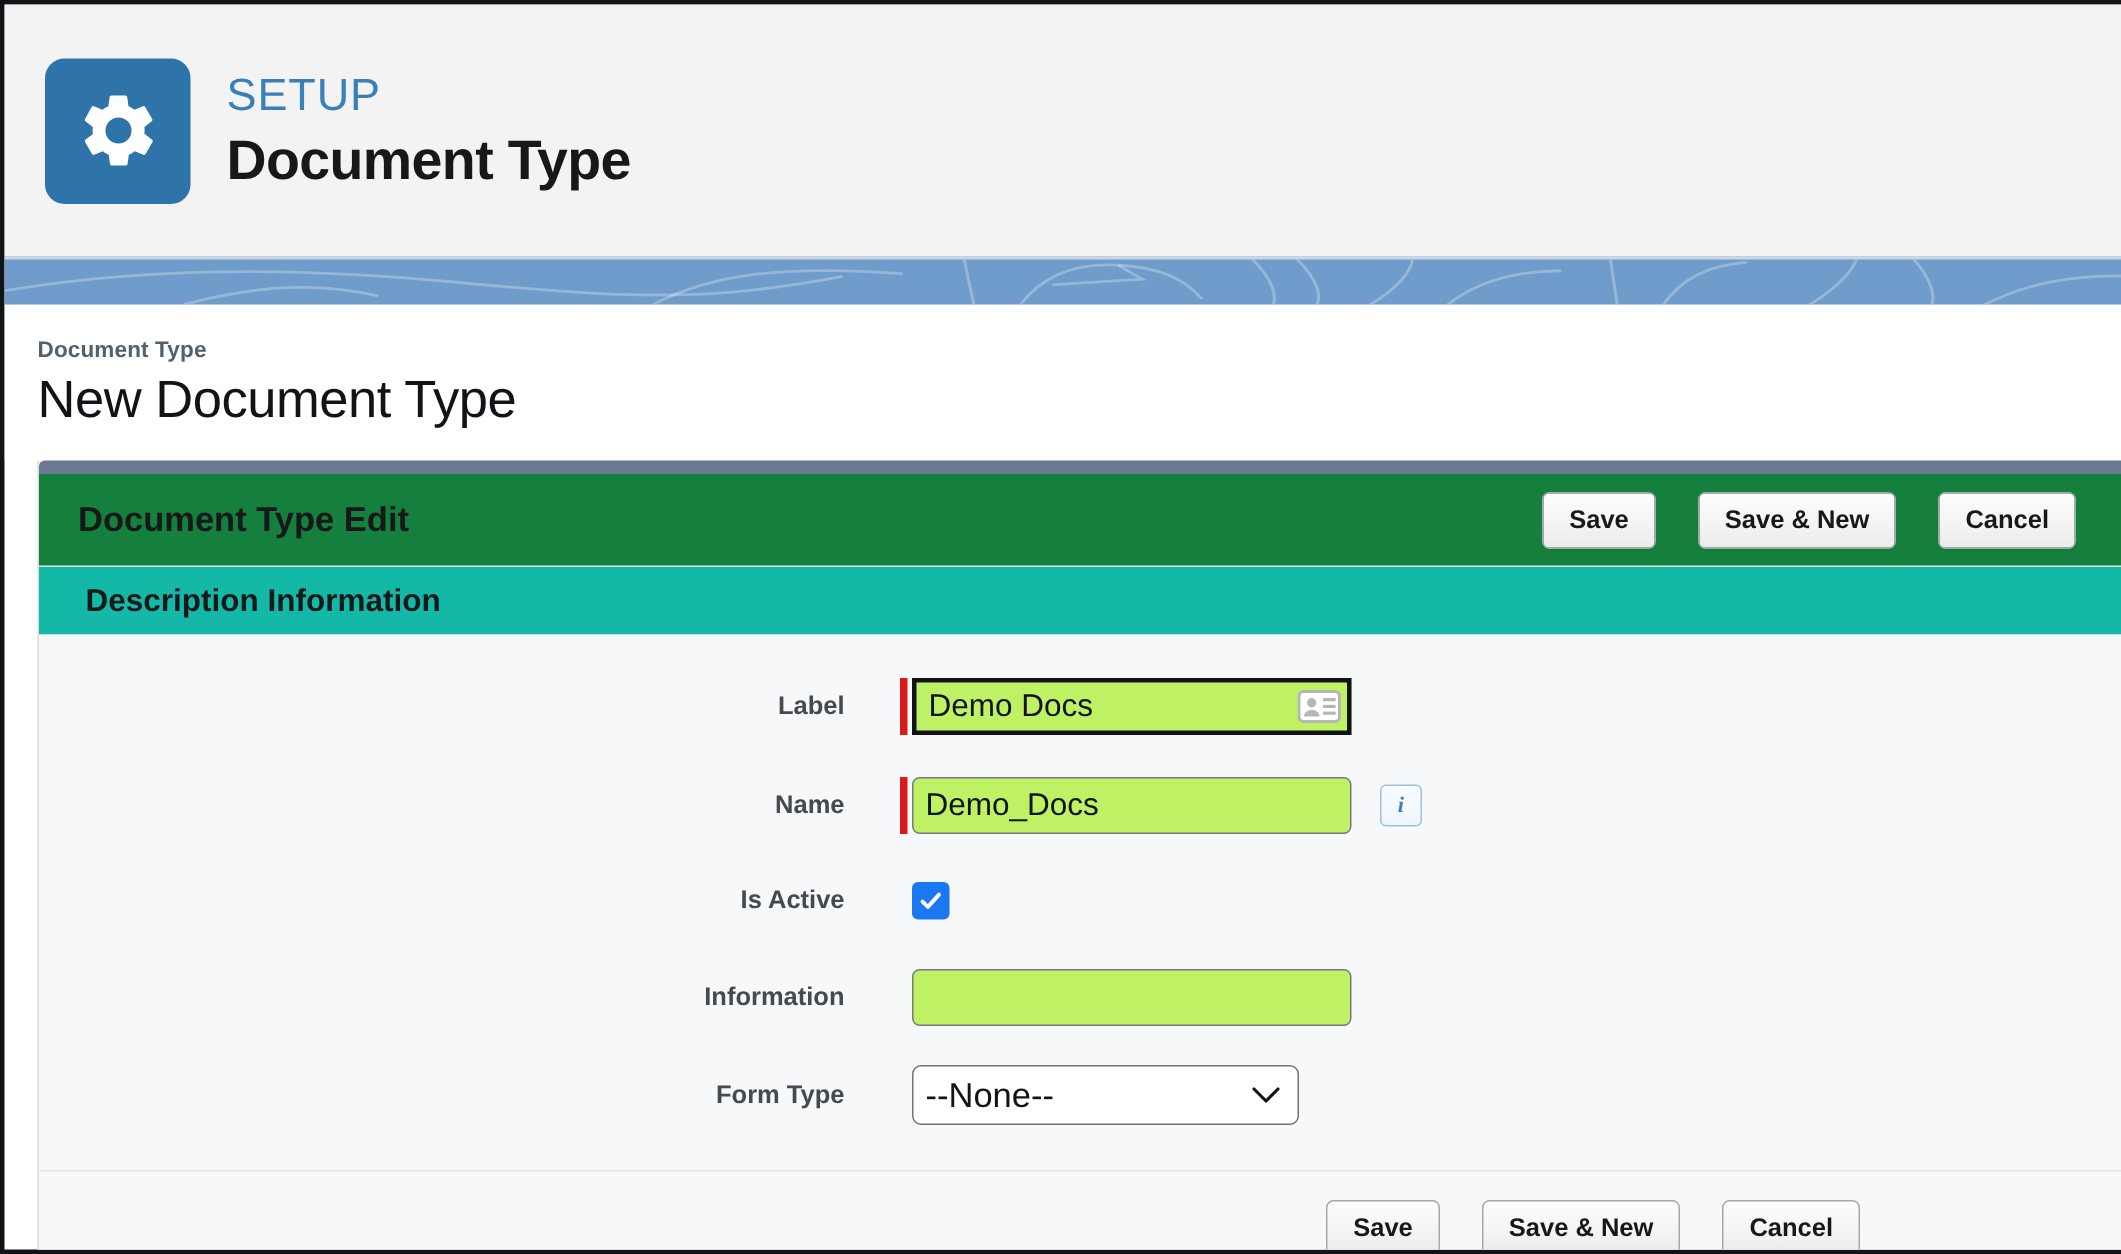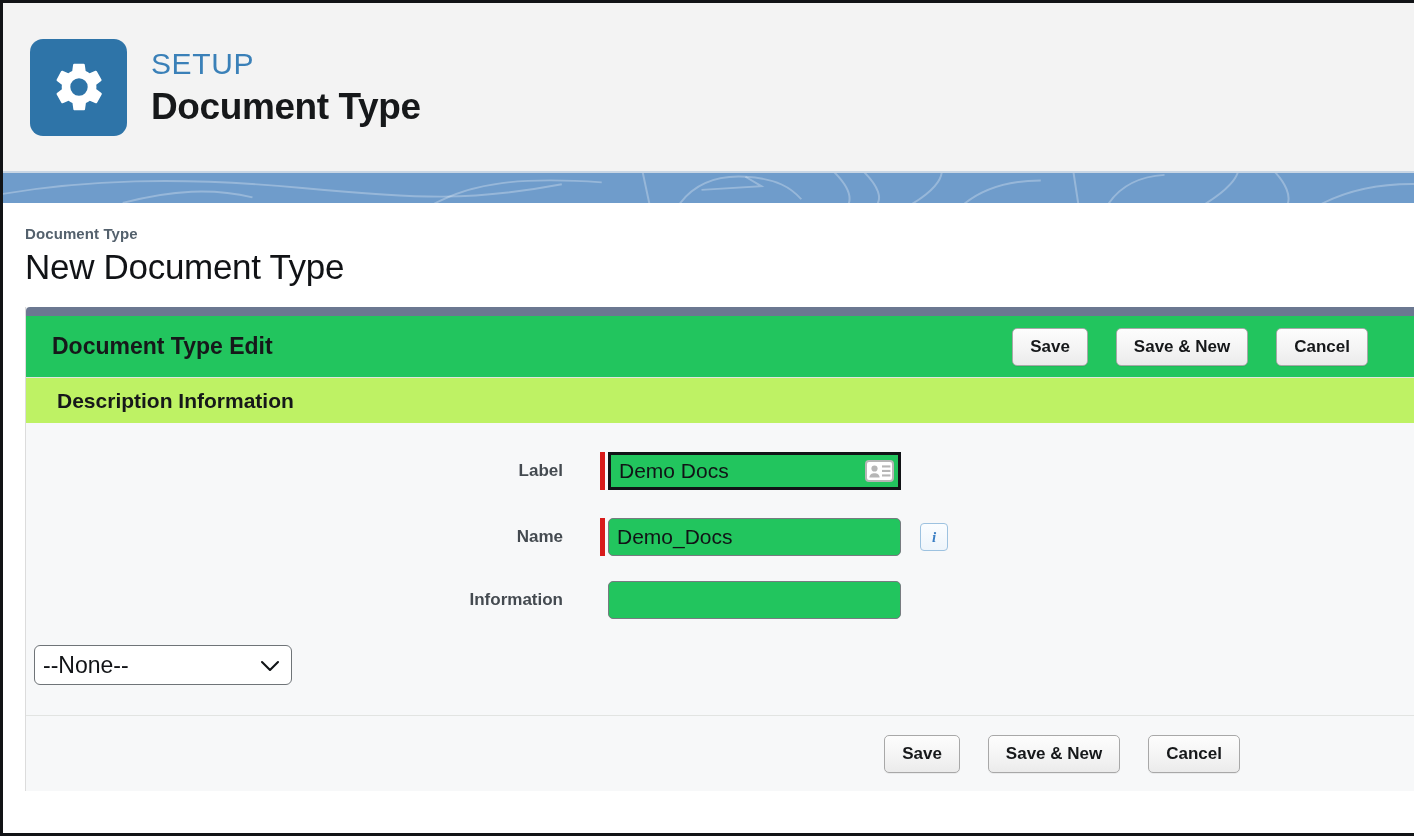--- a/index.html
+++ b/index.html
@@ -90,22 +90,22 @@
   .card-topbar {
     height: 9px;
     background: #6b7891;
     border-top-left-radius: 4px;
   }
   .card-title-row {
     display: flex;
     align-items: center;
     justify-content: space-between;
     height: 62px;
-    padding: 0 46px 0 26px;
-    background: #22c55e;
+    padding: 0 30px 0 26px;
+    background: #15803d;
     border-bottom: 1px solid #e2e4e2;
   }
   .card-title {
     font-size: 23px;
     font-weight: bold;
     color: #16181a;
   }
   .btn-row { display: flex; gap: 28px; }
   .btn {
     font-family: "Liberation Sans", sans-serif;
@@ -115,21 +115,21 @@
     background: linear-gradient(to bottom, #fdfdfd 0%, #f4f4f4 55%, #ebebeb 100%);
     border: 1px solid #a8a8a8;
     border-radius: 5px;
     padding: 9px 17px 10px;
     line-height: 1;
     cursor: pointer;
     box-shadow: 0 1px 0 rgba(0,0,0,0.05);
   }
 
   .section-band {
-    background: #bef264;
+    background: #14b8a6;
     height: 45px;
     display: flex;
     align-items: center;
     padding-left: 31px;
   }
   .section-band-title {
     font-size: 21px;
     font-weight: bold;
     color: #16181a;
   }
@@ -165,21 +165,21 @@
     margin-right: 3px;
   }
 
   .text-input {
     font-family: "Liberation Sans", sans-serif;
     font-size: 21px;
     color: #111316;
     height: 38px;
     width: 293px;
     padding: 0 8px;
-    background: #22c55e;
+    background: #bef264;
     border: 1px solid #777b80;
     border-radius: 5px;
     outline: none;
   }
   .text-input.focused {
     border: 3px solid #111316;
     border-radius: 0;
     width: 293px;
     padding-right: 36px;
   }
@@ -343,30 +343,42 @@
 
       <div class="form-row row-name">
         <div class="field-label">Name</div>
         <div class="field-control">
           <div class="req-bar"></div>
           <input class="text-input" type="text" value="Demo_Docs" style="">
           <span class="info-icon">i</span>
         </div>
       </div>
 
+      <div class="form-row row-active">
+        <div class="field-label">Is Active</div>
+        <div class="field-control">
+          <div class="req-bar" style="background:transparent"></div>
+          <span class="checkbox">
+            <svg viewBox="0 0 17 17" aria-hidden="true">
+              <path d="M3 9.1 L6.6 12.6 L14 4.4" fill="none" stroke="#ffffff" stroke-width="2.6" stroke-linecap="round" stroke-linejoin="round"></path>
+            </svg>
+          </span>
+        </div>
+      </div>
 
       <div class="form-row row-desc">
         <div class="field-label">Information</div>
         <div class="field-control">
           <div class="req-bar" style="background:transparent"></div>
           <input class="text-input desc-input" type="text" value="" style="">
         </div>
       </div>
 
       <div class="form-row row-form-type">
+        <div class="field-label">Form Type</div>
         <div class="field-control">
           <div class="req-bar" style="background:transparent"></div>
           <span class="select-wrap">
             <select class="select-box"><option value="--None--">--None--</option></select>
             <span class="select-chevron">
               <svg viewBox="0 0 20 13" aria-hidden="true">
                 <path d="M2 2.5 L10 10.5 L18 2.5" fill="none" stroke="#111316" stroke-width="2.1" stroke-linecap="round" stroke-linejoin="round"></path>
               </svg>
             </span>
           </span>

